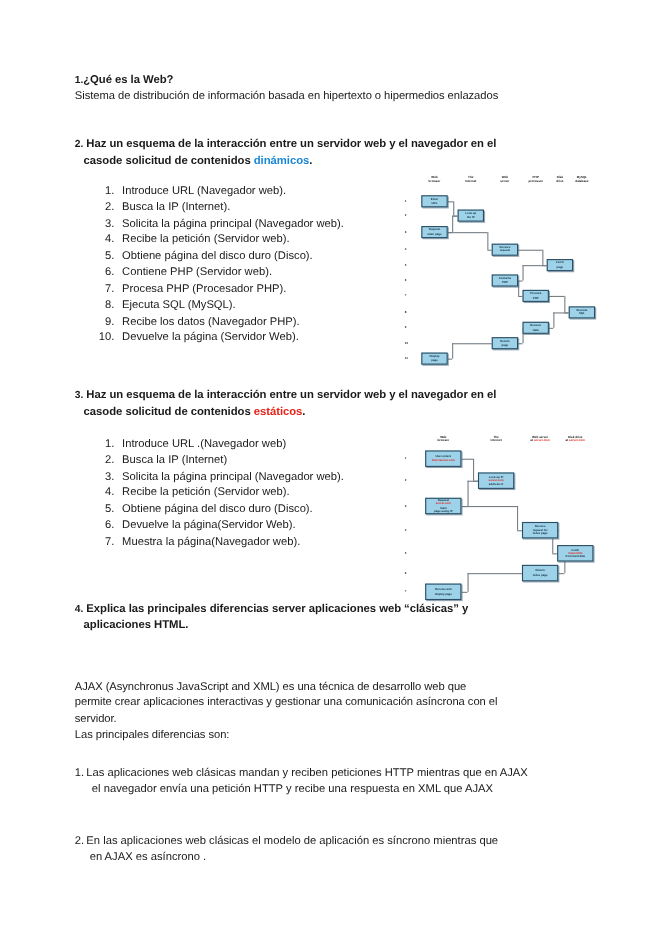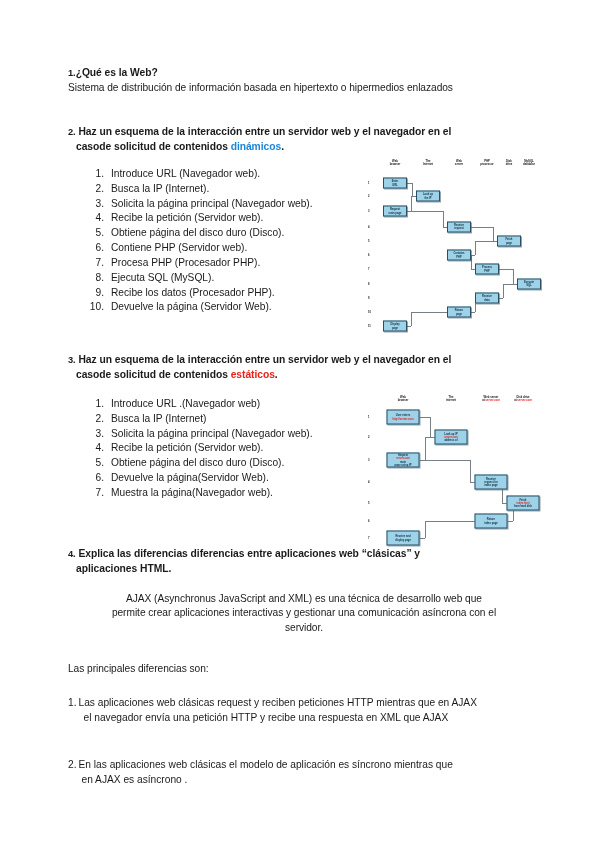--- a/index.html
+++ b/index.html
@@ -75,21 +75,21 @@
   .ans-list li .li-txt { flex: 1 1 auto; }
 
   
   .sec { position: absolute; left: 0; width: 472px; }
   #sec1 { top: 0px; }
   #sec2 { top: 59px; }
   #sec2-list { top: 101px; }
   #sec3 { top: 287px; }
   #sec3-list { top: 331px; }
   #sec4 { top: 481px; }
-  #sec4-p1 { top: 526px; text-align: center; }
+  #sec4-p1 { top: 552px; }
   #sec4-p2 { top: 596px; }
   #sec4-d1 { top: 630px; }
   #sec4-d2 { top: 692px; }
 
   .diff-item { display: flex; font-size: 10.2px; line-height: 1.45; }
   .diff-item .d-num { flex: 0 0 auto; padding-right: 2px; }
   .diff-item .d-txt { flex: 1 1 auto; }
 
   
   .diagram {
@@ -208,21 +208,21 @@
           <li>
             <span class="li-num">7.</span>
             <span class="li-txt">Procesa PHP (Procesador PHP).</span>
           </li>
           <li>
             <span class="li-num">8.</span>
             <span class="li-txt">Ejecuta SQL (MySQL).</span>
           </li>
           <li>
             <span class="li-num">9.</span>
-            <span class="li-txt">Recibe los datos (Procesador PHP).</span>
+            <span class="li-txt">Recibe los datos (Navegador PHP).</span>
           </li>
           <li>
             <span class="li-num">10.</span>
             <span class="li-txt">Devuelve la página (Servidor Web).</span>
           </li>
         </ol>
     </div>
 
     <div class="sec" id="sec3">
       <div class="q-heading">
@@ -261,40 +261,40 @@
           <li>
             <span class="li-num">7.</span>
             <span class="li-txt">Muestra la página(Navegador web).</span>
           </li>
         </ol>
     </div>
 
     <div class="sec" id="sec4">
       <div class="q-heading">
         <span class="num">4.</span>
-        <span>Explica las diferencias diferencias entre aplicaciones web “clásicas” y</span>
+        <span>Explica las principales diferencias server aplicaciones web “clásicas” y</span>
         <span class="cont">aplicaciones HTML.</span>
       </div>
     </div>
 
     <div class="sec" id="sec4-p1">
       <div class="para">AJAX (Asynchronus JavaScript and XML) es una técnica de desarrollo web que</div>
       <div class="para">permite crear aplicaciones interactivas y gestionar una comunicación asíncrona con el</div>
       <div class="para">servidor.</div>
     </div>
 
     <div class="sec" id="sec4-p2">
       <div class="para">Las principales diferencias son:</div>
     </div>
 
     <div class="sec" id="sec4-d1">
       <div class="diff-item">
         <span class="d-num">1.</span>
         <span class="d-txt">
-          <span>Las aplicaciones web clásicas request y reciben peticiones HTTP mientras que en AJAX</span><br>
+          <span>Las aplicaciones web clásicas mandan y reciben peticiones HTTP mientras que en AJAX</span><br>
           <span style="padding-left:5px;display:inline-block">el navegador envía una petición HTTP y recibe una respuesta en XML que AJAX</span><br>
         </span>
       </div>
     </div>
 
     <div class="sec" id="sec4-d2">
       <div class="diff-item">
         <span class="d-num">2.</span>
         <span class="d-txt">
           <span>En las aplicaciones web clásicas el modelo de aplicación es síncrono mientras que</span><br>

